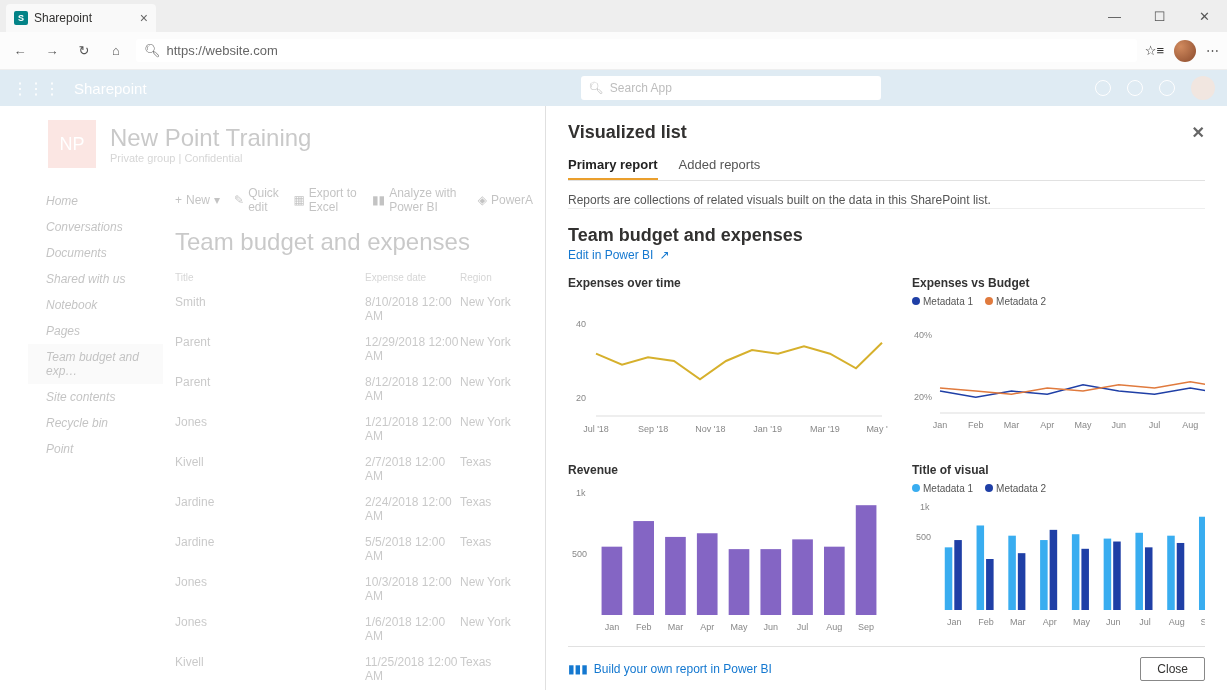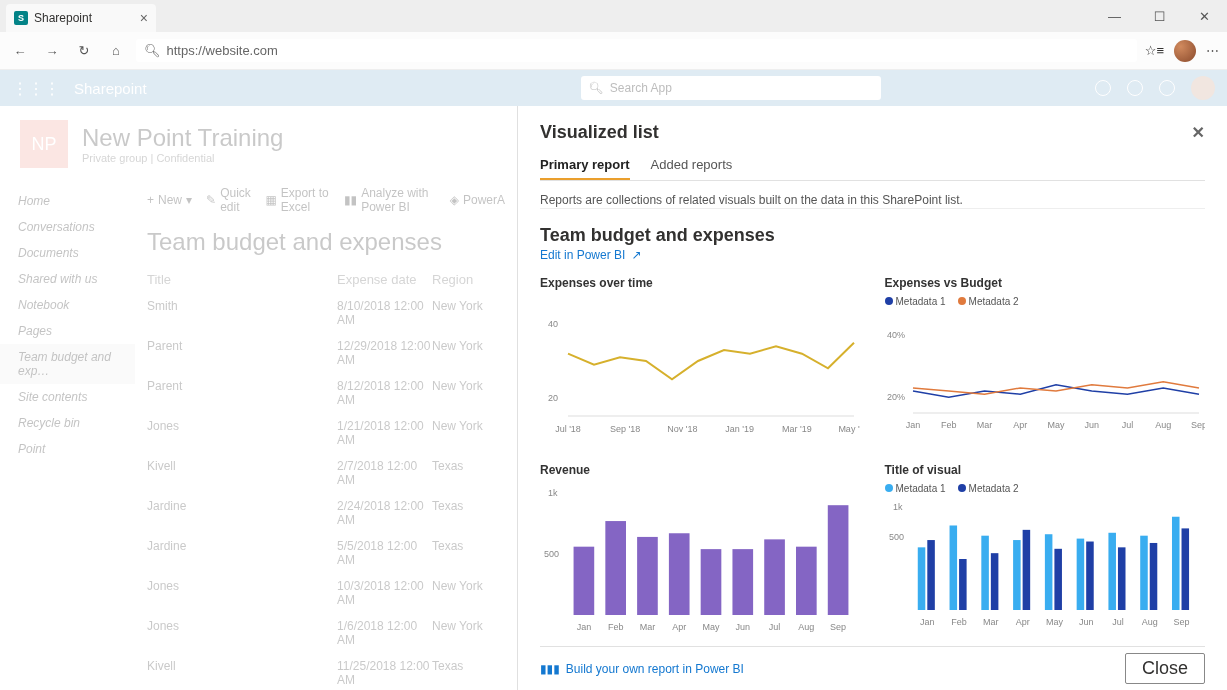--- a/index.html
+++ b/index.html
@@ -21,36 +21,36 @@
 
   
   .suite { height: 36px; background: #c5dbea; opacity: 0.55; display: flex; align-items: center; padding: 0 12px; gap: 14px; color: #fff; }
   .waffle { font-size: 16px; color: #fff; }
   .suite-title { font-size: 15px; font-weight: 500; color: #fff; }
   .suite-search { margin-left: 420px; width: 300px; height: 24px; background: #fff; border-radius: 3px; display: flex; align-items: center; padding: 0 8px; gap: 6px; color: #888; font-size: 12px; }
   .suite-right { margin-left: auto; display: flex; gap: 16px; align-items: center; }
   .ring { width: 16px; height: 16px; border: 1.5px solid #fff; border-radius: 50%; }
   .avatar-md { width: 24px; height: 24px; border-radius: 50%; background: #e6d3c7; }
 
-  .workspace { display: flex; height: calc(690px - 32px - 38px - 36px); position: relative; }
+  .workspace { display: flex; height: calc(690px - 32px - 38px - 36px); position: relative; margin-left: 28px; }
 
   
   .dim-layer { width: 517px; position: relative; opacity: 0.35; }
   .site-header { display: flex; align-items: center; padding: 14px 20px; gap: 14px; }
   .site-logo { width: 48px; height: 48px; background: #f4b9b0; display: flex; align-items: center; justify-content: center; color: #fff; font-size: 18px; font-weight: 500; }
   .site-titles h1 { font-size: 24px; font-weight: 400; color: #666; }
   .site-titles .sub { font-size: 11px; color: #888; }
   .leftnav { width: 135px; float: left; padding: 6px 0; font-style: italic; }
   .leftnav div { padding: 6px 18px; font-size: 12px; color: #555; }
   .leftnav .active { background: #f2f2f2; }
   .main { margin-left: 135px; padding: 0 12px; }
   .cmdbar { display: flex; gap: 14px; align-items: center; height: 36px; font-size: 12px; color: #555; }
   .cmditem { display: flex; align-items: center; gap: 4px; }
   .list-title { font-size: 24px; font-weight: 400; color: #666; margin: 10px 0; }
-  .list-head { display: flex; font-size: 13px; color: #888; padding: 6px 0; }
+  .list-head { display: flex; font-size: 10px; color: #888; padding: 6px 0; }
   .col-title { width: 190px; }
   .col-date { width: 95px; }
   .col-region { width: 70px; }
   .list-row { display: flex; font-size: 12px; color: #666; padding: 6px 0; }
 
   
   .panel { position: absolute; left: 517px; top: 0; right: 0; bottom: 0; background: #fff; border-left: 1px solid #e0e0e0; padding: 16px 22px 0 22px; display: flex; flex-direction: column; }
   .panel-head { display: flex; align-items: center; font-size: 18px; font-weight: 600; }
   .panel-close { margin-left: auto; color: #666; font-size: 16px; cursor: pointer; }
   .tabs { display: flex; gap: 21px; margin-top: 8px; border-bottom: 1px solid #e1e1e1; font-size: 13px; text-align: center; }
@@ -60,21 +60,21 @@
   .rpt-title { font-size: 18px; font-weight: 700; margin-top: 4px; }
   .edit-link { color: #1478d0; font-size: 12px; display: flex; align-items: flex-start; gap: 6px; margin-top: 2px; }
   .charts { display: grid; grid-template-columns: 1fr 1fr; gap: 14px 24px; margin-top: 14px; flex: 1; overflow: hidden; }
   .chart { font-size: 11px; color: #555; }
   .chart h4 { font-size: 12px; font-weight: 600; color: #333; margin-bottom: 6px; }
   .legend { display: flex; gap: 12px; font-size: 10px; margin-bottom: 4px; }
   .dot { display: inline-block; width: 8px; height: 8px; border-radius: 50%; margin-right: 3px; }
   svg text { font-size: 9px; fill: #888; }
   .panel-foot { height: 44px; border-top: 1px solid #e1e1e1; display: flex; align-items: center; font-size: 12px; margin-top:auto; }
   .foot-link { color: #1478d0; display: flex; align-items: center; gap: 6px; }
-  .close-btn { margin-left: auto; border: 1px solid #888; padding: 4px 16px; border-radius: 2px; font-size: 18px; cursor: pointer; }
+  .close-btn { margin-left: auto; border: 1px solid #888; padding: 4px 16px; border-radius: 2px; font-size: 12px; cursor: pointer; }
 </style>
 </head>
 <body>
 
 <div class="titlebar">
   <div class="tab">
     <span class="sp-icon">S</span>
     <span>Sharepoint</span>
     <span class="close">×</span>
   </div>

